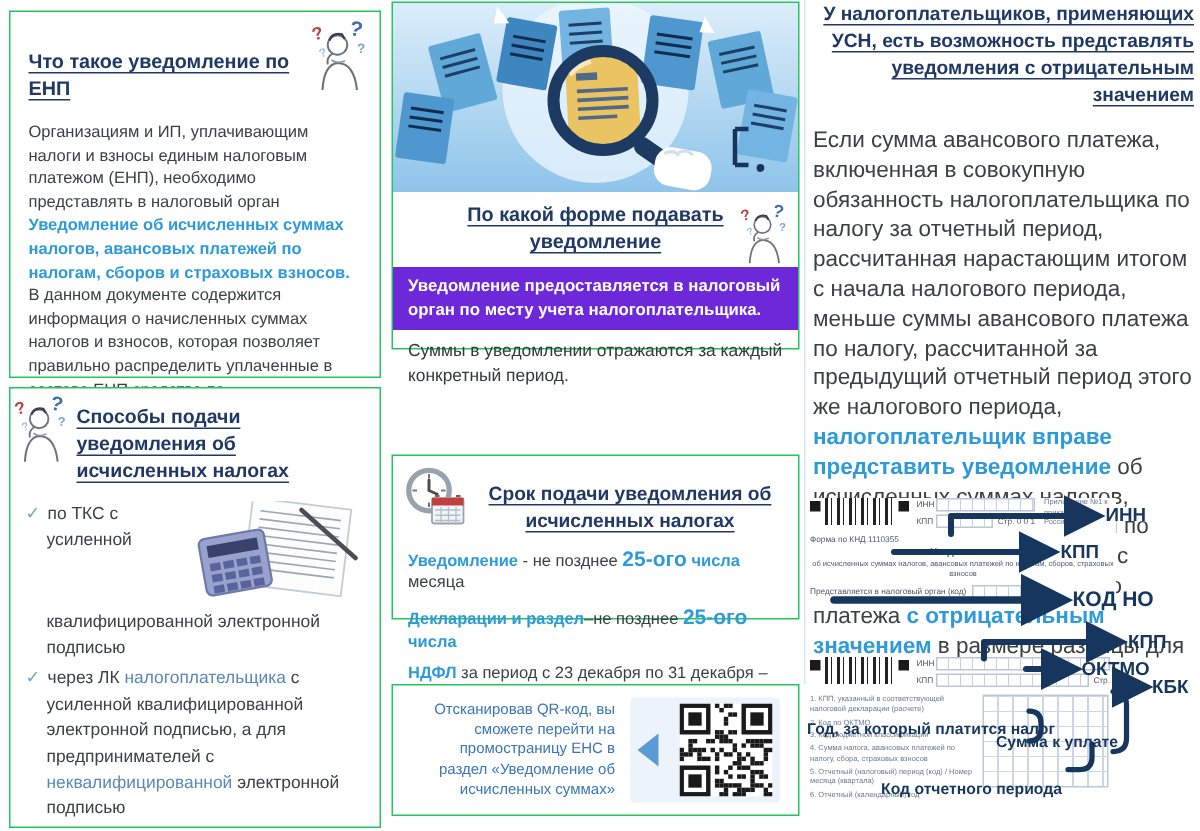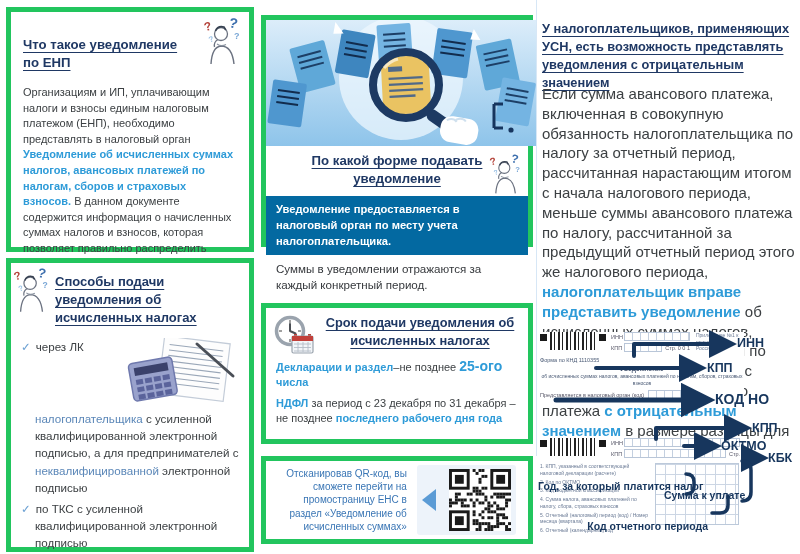--- a/index.html
+++ b/index.html
@@ -1,19 +1,19 @@
 <!DOCTYPE html>
 <html><head>
 <meta charset="utf-8">
 <style>
   *{box-sizing:border-box;margin:0;padding:0}
   html,body{background:#e9e9e9}
   #page{position:relative;width:800px;height:554px;background:#fff;overflow:hidden;
         font-family:"Liberation Sans","DejaVu Sans",sans-serif;color:#3c4043}
-  .panel{position:absolute;border:5px solid #22c55e;background:#fff}
+  .panel{position:absolute;border:1px solid #22c55e;background:#fff}
 
   
   .h1{color:#1f3864;font-weight:bold;font-size:13.2px;text-decoration:underline;
       text-underline-offset:3px;line-height:1.4}
   .center{text-align:center}
 
   
   #lbox1{left:6px;top:7px;width:248px;height:245px;padding:8px 12px}
   #lbox1 .think{position:absolute;top:4px;right:6px;width:40px;height:48px}
   #lbox1 .h1{margin:16px 42px 0 0}
@@ -23,50 +23,50 @@
 
   #lbox2{left:6px;top:258px;width:248px;height:294px;padding:6px 10px}
   #lbox2 .think{position:absolute;top:3px;left:2px;width:38px;height:46px}
   #lbox2 .h1{margin:4px 0 0 34px;text-align:left;font-size:13px}
   .bul-wrap{margin-top:10px;font-size:11.6px;line-height:1.5}
   .calc-img{float:right;width:112px;height:68px;margin:0 0 4px 6px}
   .bullet{padding-left:14px;text-indent:-14px;margin-bottom:3px}
   .chk{color:#6fa3d4;font-weight:bold;margin-right:5px}
 
   
-  #mbox1{left:261px;top:15px;width:272px;height:232px}
+  #mbox1{left:261px;top:1px;width:272px;height:232px}
   #illu{display:block;width:270px;height:126px}
   .h-wrap{position:relative;margin-top:6px;padding:0 38px}
   .h-wrap .think{position:absolute;right:5px;top:0;width:34px;height:42px}
   .p-form{margin:7px 10px 0;font-size:11.2px;line-height:1.4}
   .knd{color:#2e9bd8;font-weight:bold;font-size:12.3px}
-  .band{margin-top:7px;background:#0369a1;color:#fff;padding:5px 10px;
+  .band{margin-top:7px;background:#6d28d9;color:#fff;padding:5px 10px;
         font-size:11.2px;font-weight:600;line-height:1.45}
   .p-after{margin:6px 10px 0;font-size:11.6px;line-height:1.4;color:#35383c}
 
-  #mbox2{left:261px;top:303px;width:272px;height:141px;padding:6px 10px}
+  #mbox2{left:261px;top:303px;width:272px;height:110px;padding:16px 10px}
   #mbox2 .clock{position:absolute;left:8px;top:7px;width:44px;height:42px}
   #mbox2 .h1{margin-left:46px;text-align:center;font-size:12.8px}
   .sp{margin-top:7px;font-size:11px;line-height:1.3}
   .bluebold{color:#2e9bd8;font-weight:bold}
   .big{color:#2e9bd8;font-weight:bold;font-size:14px}
   .note{font-size:10.4px;color:#45484c;margin-top:2px;line-height:1.35}
 
   #mbox3{left:261px;top:456px;width:272px;height:88px;display:flex;align-items:center;
          justify-content:flex-end;gap:10px;padding:8px 12px}
   .qr-text{width:130px;text-align:right;font-size:10px;line-height:1.32;color:#3a76b5}
   .qr-panel{position:relative;width:100px;height:70px;background:#edf3fa;border-radius:3px;
             display:flex;align-items:center;justify-content:flex-end;padding-right:5px}
   .qr-arrow{position:absolute;left:5px;top:50%;transform:translateY(-50%);width:0;height:0;
             border-top:11px solid transparent;border-bottom:11px solid transparent;
             border-right:14px solid #5b9bd5}
 
   
   #fold{position:absolute;left:536px;top:0;width:1px;height:456px;background:#d7e7f6}
-  #rtitle{position:absolute;left:542px;top:20px;width:254px;text-align:left;
+  #rtitle{position:absolute;left:542px;top:0;width:254px;text-align:right;
           color:#1f3864;font-weight:bold;font-size:12.8px;line-height:1.4;
           text-decoration:underline;text-underline-offset:3px}
   #rbody{position:absolute;left:542px;top:84px;width:254px;font-size:15px;line-height:1.32}
 
   #rforms{position:absolute;left:538px;top:328px;width:262px;height:226px}
   .formcard{position:absolute;background:#fff}
   #form1{left:2px;top:4px;width:204px}
   #form2{left:2px;top:110px;width:200px}
   .f-row1{display:flex;align-items:flex-start;gap:3px}
   .sq{width:7px;height:7px;background:#1a1a1a;margin-top:2px;flex:none}
@@ -172,22 +172,22 @@
 
   <div class="panel" id="lbox2">
     <svg class="think">
         <use href="#thinker"></use>
       </svg>
     <div class="h1">Способы подачи уведомления об исчисленных налогах</div>
     <div class="bul-wrap">
       <svg class="calc-img">
           <use href="#calcpapers"></use>
         </svg>
+      <div class="bullet"><span class="chk">✓</span><span>по ТКС с усиленной квалифицированной электронной подписью</span></div>
       <div class="bullet"><span class="chk">✓</span><span>через ЛК </span><span class="muted">налогоплательщика</span><span> с усиленной квалифицированной электронной подписью, а для предпринимателей с </span><span class="muted">неквалифицированной</span><span> электронной подписью</span></div>
-      <div class="bullet"><span class="chk">✓</span><span>по ТКС с усиленной квалифицированной электронной подписью</span></div>
       <div class="bullet"><span class="chk">✓</span><span>на бумаге, если допускается такой способ представления (например, при </span></div>
     </div>
   </div>
 
   <div class="panel" id="mbox1">
     <svg id="illu" viewBox="0 0 270 126">
       <defs>
           <linearGradient id="sky" x1="0" y1="0" x2="0" y2="1">
         <stop offset="0" stop-color="#dcedfa"></stop>
             <stop offset="1" stop-color="#8ec4ea"></stop>
@@ -255,20 +255,21 @@
     </div>
     <div class="band">Уведомление предоставляется в налоговый орган по месту учета налогоплательщика.</div>
     <p class="p-after">Суммы в уведомлении  отражаются за каждый  конкретный  период.</p>
   </div>
 
   <div class="panel" id="mbox2">
     <svg class="clock">
         <use href="#clockcal"></use>
       </svg>
     <div class="h1">Срок подачи уведомления об исчисленных налогах</div>
+    <p class="sp"><span class="bluebold">Уведомление</span><span> - не позднее </span><span class="big">25-ого</span><span class="bluebold"> числа</span><span> месяца</span></p>
     <p class="sp"><span class="bluebold">Декларации и раздел</span><span>–не позднее </span><span class="big">25-ого</span><span class="bluebold"> числа</span></p>
     <p class="sp"><span class="bluebold">НДФЛ</span><span> за период с 23 декабря по 31 декабря – не позднее </span><span class="bluebold">последнего рабочего дня года</span></p>
   </div>
 
   <div class="panel" id="mbox3">
     <div class="qr-text">Отсканировав QR-код, вы сможете перейти на промостраницу ЕНС в раздел «Уведомление об исчисленных суммах»</div>
     <div class="qr-panel">
       <div class="qr-arrow"></div>
       <svg id="qr-svg" width="62" height="62" viewBox="0 0 63 63">
           <rect x="0" y="0" width="63" height="63" fill="#ffffff"></rect>

